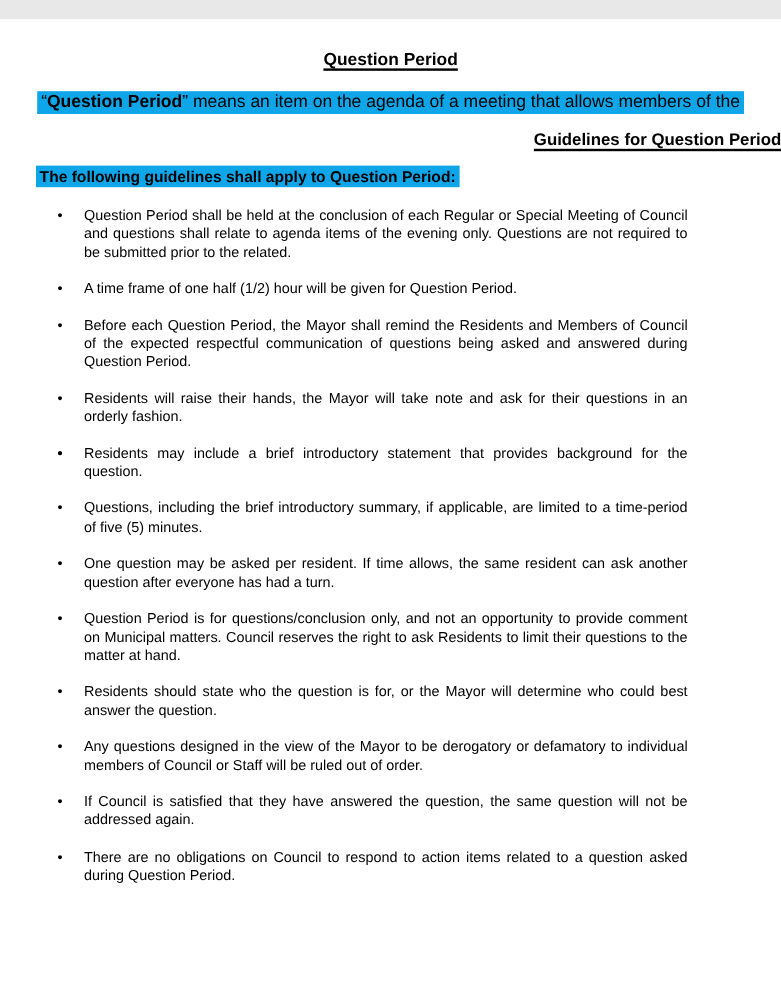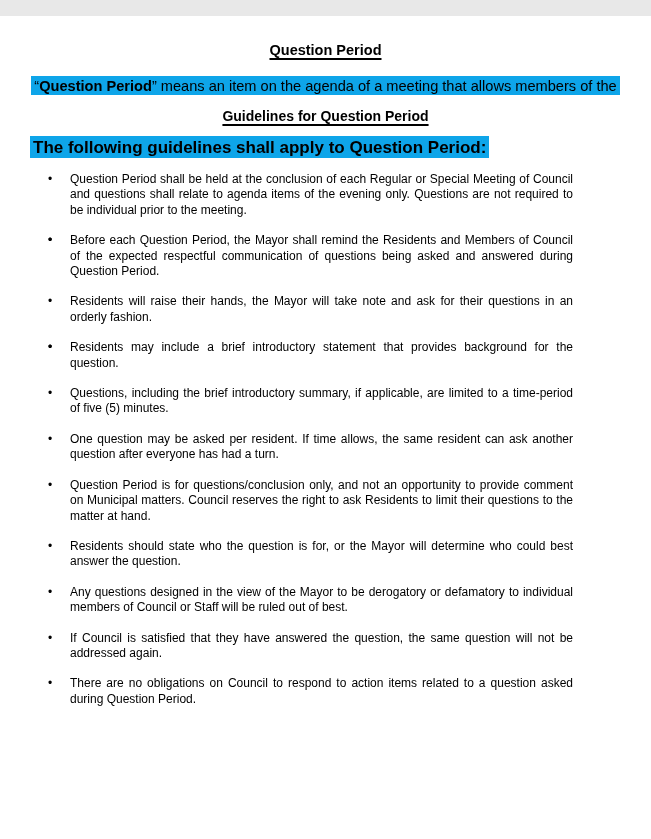--- a/index.html
+++ b/index.html
@@ -45,30 +45,30 @@
   }
   .hl {
     background: #0ea5e9;
     padding: 1.5px 3px;
   }
   .term-bold { font-weight: bold; }
 
   
   .section-heading {
     margin-top: 12px;
-    text-align: center;
+    text-align: right;
     font-size: 14px;
     font-weight: bold;
     line-height: 18px;
   }
 
   
   .lead {
     margin: 14px 30px 0 30px;
-    font-size: 17px;
+    font-size: 13px;
     font-weight: bold;
     line-height: 16px;
   }
 
   
   ul.guideline-list {
     list-style: none;
     margin: 17px 78px 0 70px;
   }
   ul.guideline-list li {
@@ -102,28 +102,28 @@
 
   <div class="section-heading">
     <span class="underlined">Guidelines for Question Period</span>
   </div>
 
   <div class="lead">
     <span class="hl">The following guidelines shall apply to Question Period:</span>
   </div>
 
   <ul class="guideline-list">
-    <li><span class="marker">•</span><span>Question Period shall be held at the conclusion of each Regular or Special Meeting of Council and questions shall relate to agenda items of the evening only. Questions are not required to be individual prior to the meeting.</span></li>
-    <li><span class="marker">•</span></li>
+    <li><span class="marker">•</span><span>Question Period shall be held at the conclusion of each Regular or Special Meeting of Council and questions shall relate to agenda items of the evening only. Questions are not required to be submitted prior to the related.</span></li>
+    <li><span class="marker">•</span><span>A time frame of one half (1/2) hour will be given for Question Period.</span></li>
     <li><span class="marker">•</span><span>Before each Question Period, the Mayor shall remind the Residents and Members of Council of the expected respectful communication of questions being asked and answered during Question Period.</span></li>
     <li><span class="marker">•</span><span>Residents will raise their hands, the Mayor will take note and ask for their questions in an orderly fashion.</span></li>
     <li><span class="marker">•</span></li>
     <li><span class="marker">•</span><span>Residents may include a brief introductory statement that provides background for the question.</span></li>
     <li><span class="marker">•</span><span>Questions, including the brief introductory summary, if applicable, are limited to a time-period of five (5) minutes.</span></li>
     <li><span class="marker">•</span><span>One question may be asked per resident. If time allows, the same resident can ask another question after everyone has had a turn.</span></li>
     <li><span class="marker">•</span><span>Question Period is for questions/conclusion only, and not an opportunity to provide comment on Municipal matters. Council reserves the right to ask Residents to limit their questions to the matter at hand.</span></li>
     <li><span class="marker">•</span><span>Residents should state who the question is for, or the Mayor will determine who could best answer the question.</span></li>
-    <li><span class="marker">•</span><span>Any questions designed in the view of the Mayor to be derogatory or defamatory to individual members of Council or Staff will be ruled out of best.</span></li>
+    <li><span class="marker">•</span><span>Any questions designed in the view of the Mayor to be derogatory or defamatory to individual members of Council or Staff will be ruled out of order.</span></li>
     <li><span class="marker">•</span><span>If Council is satisfied that they have answered the question, the same question will not be addressed again.</span></li>
     <li><span class="marker">•</span><span>There are no obligations on Council to respond to action items related to a question asked during Question Period.</span></li>
   </ul>
 
 </div>
 
 </body></html>

